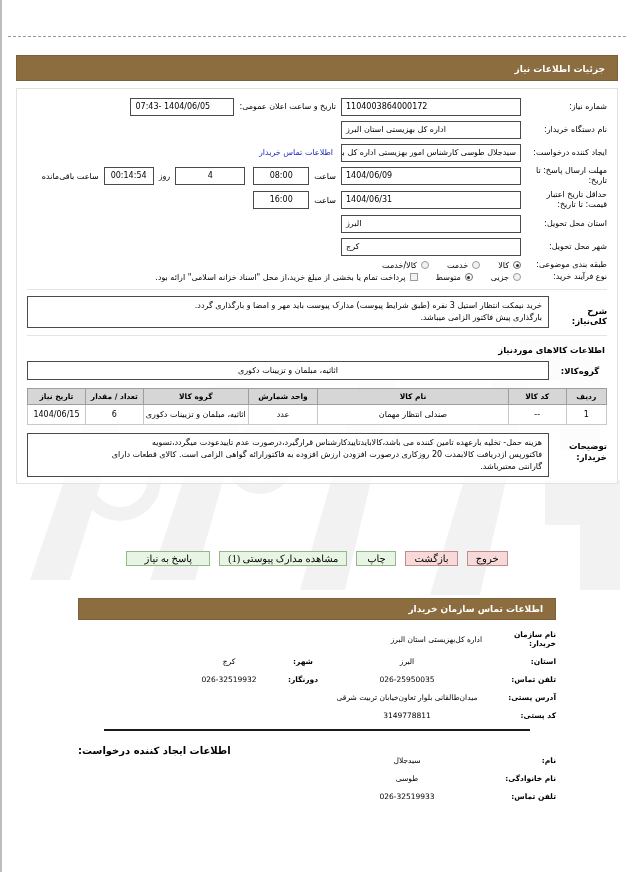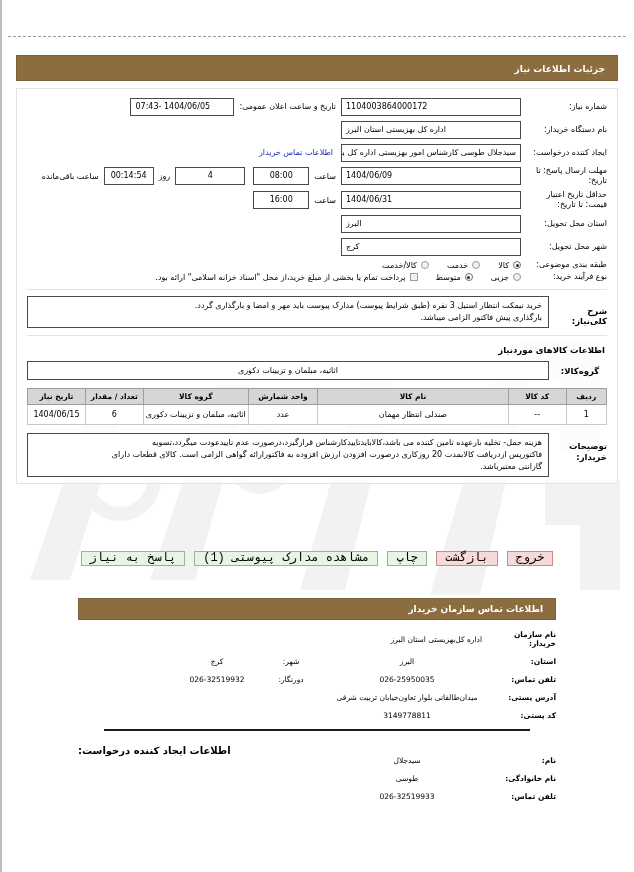--- a/index.html
+++ b/index.html
@@ -229,28 +229,28 @@
     position: absolute;
     top: 551px; left: 0; right: 0;
     display: flex;
     flex-direction: row;
     justify-content: center;
     gap: 9px;
     z-index: 3;
   }
   .btn {
     border: 1px solid #9e9e9e;
-    font-size: 12px;
+    font-size: 10px;
     height: 15px;
     line-height: 13px;
     padding: 0 8px;
     text-align: center;
     cursor: pointer;
     white-space: nowrap;
-    font-family: Liberation Mono, monospace;
+    font-family: Liberation Serif, serif;
   }
   .btn.green { background: #e8f4e4; border-color: #93b98a; }
   .btn.pink  { background: #f7d9d9; border-color: #c08c8c; }
   .btn.w-reply { min-width: 84px; }
   .btn.w-docs  { min-width: 124px; }
   .btn.w-print { min-width: 40px; }
   .btn.w-back  { min-width: 38px; }
   .btn.w-exit  { min-width: 38px; }
 
   
@@ -265,25 +265,24 @@
     margin-bottom: 9px;
     font-size: 7.5px;
   }
   .clabel {
     width: 74px; flex: 0 0 74px;
     font-weight: bold; text-align: right; padding-left: 4px;
   }
   .cval {
     width: 150px; flex: 0 0 150px;
     text-align: center;
-    margin-left: 12px;
   }
   .clabel2 {
     width: 58px; flex: 0 0 58px;
-    font-weight: normal; text-align: center;
+    font-weight: bold; text-align: center;
   }
   .cval2 {
     width: 90px; flex: 0 0 90px;
     text-align: center;
   }
   .divider {
     border-top: 2px solid #1a1a1a;
     margin: 8px 26px 14px 26px;
     height: 0;
   }

